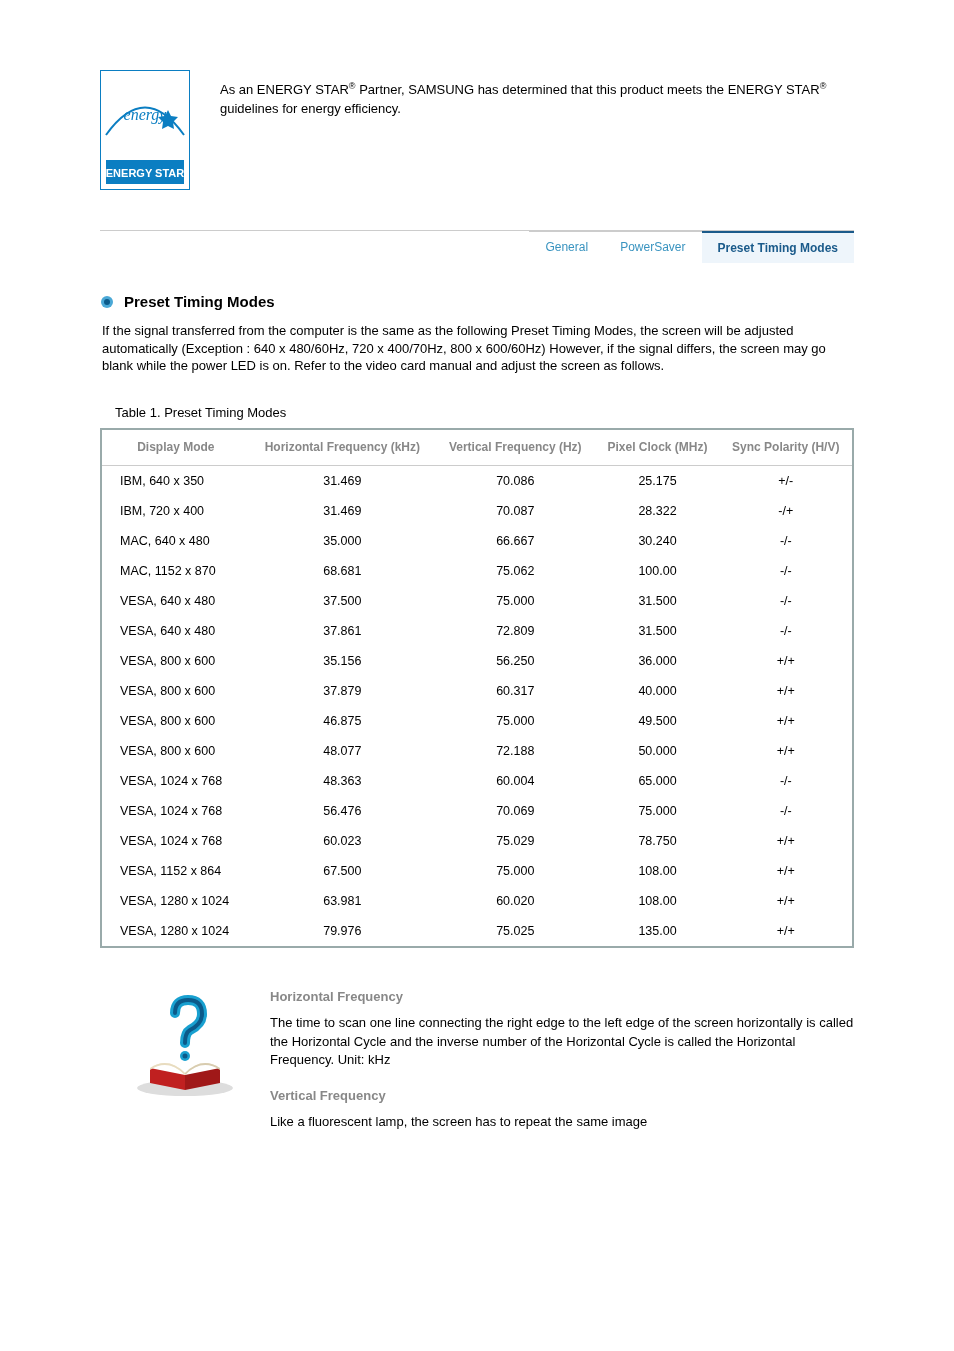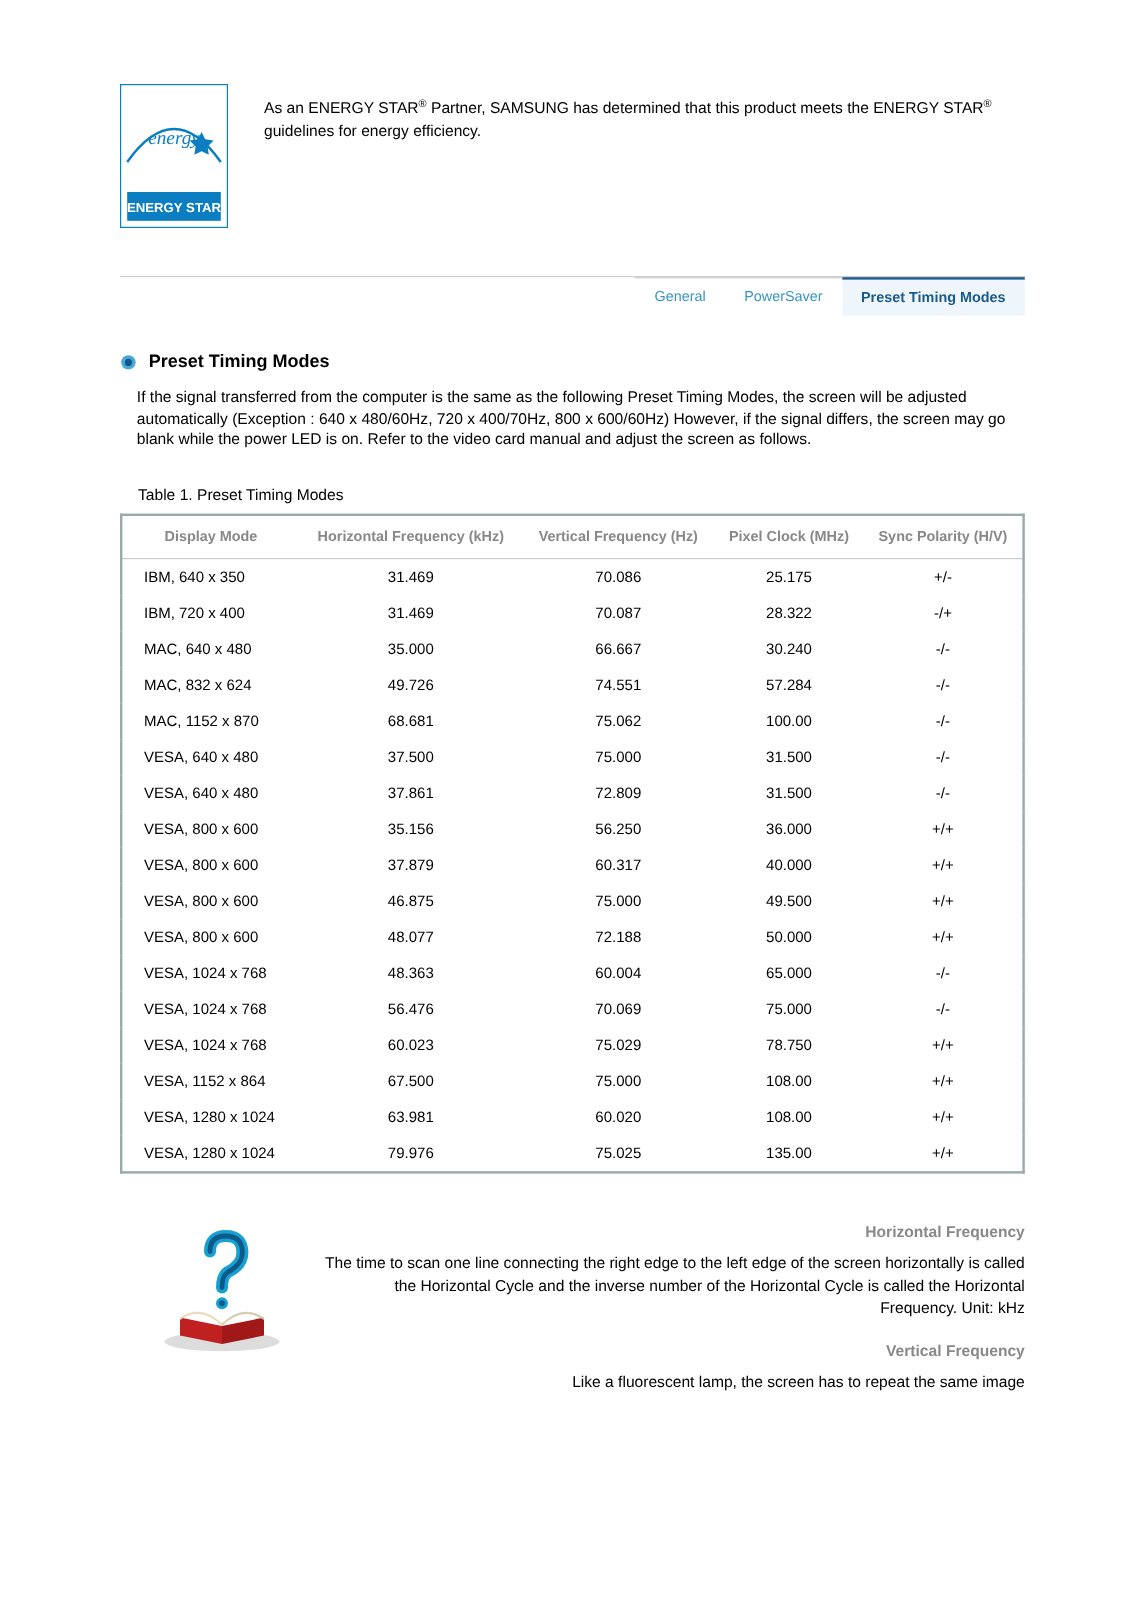--- a/index.html
+++ b/index.html
@@ -59,21 +59,21 @@
       flex-shrink: 0;
     }
     .section-title {
       font-size: 15px;
       font-weight: bold;
     }
     .intro-text {
       font-size: 13px;
       line-height: 1.35;
       margin-bottom: 30px;
-      margin-left: 14px;
+      margin-left: 2px;
     }
     .table-caption {
       font-size: 13px;
       font-weight: normal;
       margin-bottom: 8px;
       margin-left: 15px;
     }
     table {
       width: 100%;
       border-collapse: collapse;
@@ -94,21 +94,20 @@
       text-align: center;
     }
     td:first-child {
       text-align: left;
       padding-left: 18px;
     }
     .bottom-section {
       display: flex;
       align-items: flex-start;
       gap: 30px;
-      text-align: right;
     }
     .book-icon {
       width: 110px;
       height: auto;
       flex-shrink: 0;
       margin-left: 30px;
     }
     .bottom-text {
       font-size: 13px;
       line-height: 1.4;
@@ -180,27 +179,20 @@
         <td>31.469</td>
         <td>70.087</td>
         <td>28.322</td>
         <td>-/+</td>
       </tr>
       <tr>
         <td>MAC, 640 x 480</td>
         <td>35.000</td>
         <td>66.667</td>
         <td>30.240</td>
-        <td>-/-</td>
-      </tr>
-      <tr>
-        <td>MAC, 832 x 624</td>
-        <td>49.726</td>
-        <td>74.551</td>
-        <td>57.284</td>
         <td>-/-</td>
       </tr>
       <tr>
         <td>MAC, 1152 x 870</td>
         <td>68.681</td>
         <td>75.062</td>
         <td>100.00</td>
         <td>-/-</td>
       </tr>
       <tr>

